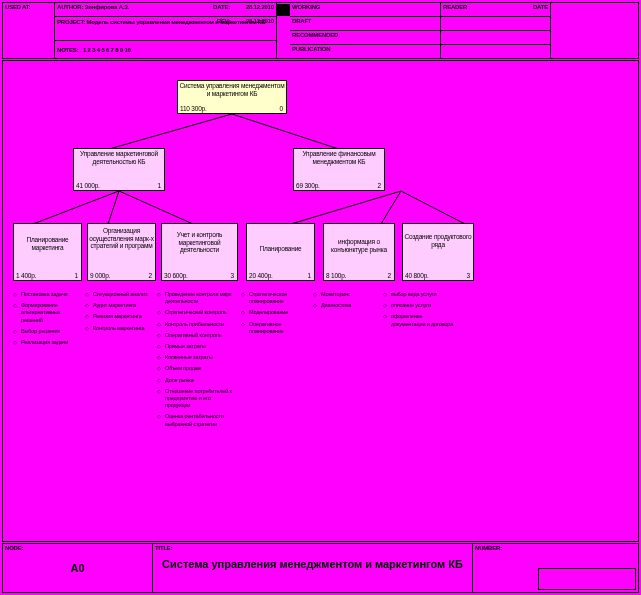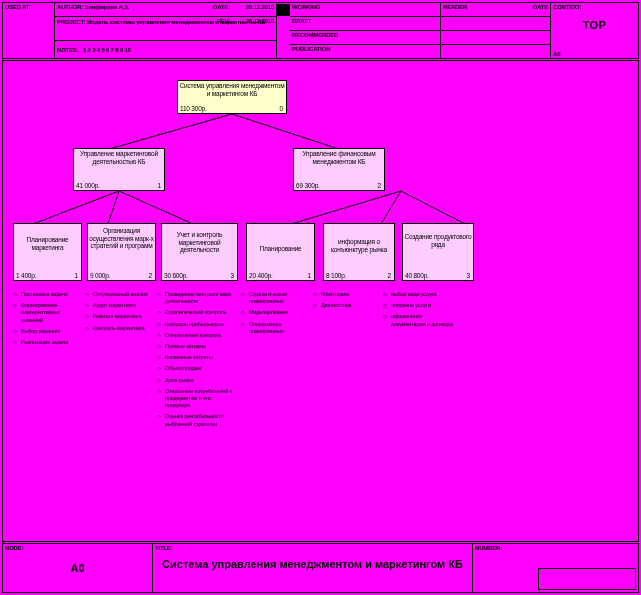--- a/index.html
+++ b/index.html
@@ -111,25 +111,20 @@
     </div>
 
     <div class="hcell" style="left:438px;top:0;width:110px;height:14px;">
       <span class="lbl">READER</span>
       <span class="lbl" style="position:absolute;right:2px;top:1px;">DATE</span>
     </div>
     <div class="hcell" style="left:438px;top:14px;width:110px;height:14px;"></div>
     <div class="hcell" style="left:438px;top:28px;width:110px;height:14px;"></div>
     <div class="hcell nb" style="left:438px;top:42px;width:110px;height:13px;"></div>
 
-    <div class="hcell nb nr" style="left:548px;top:0;width:87px;height:55px;">
-      <span class="lbl">CONTEXT:</span>
-      <span class="topctx">TOP</span>
-      <span class="a0ctx">A0</span>
-    </div>
   </div>
 
   <div class="canvas">
 
     <svg class="links" viewBox="0 0 637 482">
 
       <line x1="229" y1="53" x2="78" y2="96" stroke="#000" stroke-width="1"></line>
       <line x1="229" y1="53" x2="360" y2="96" stroke="#000" stroke-width="1"></line>
 
       <line x1="116" y1="130" x2="30" y2="163" stroke="#000" stroke-width="1"></line>

